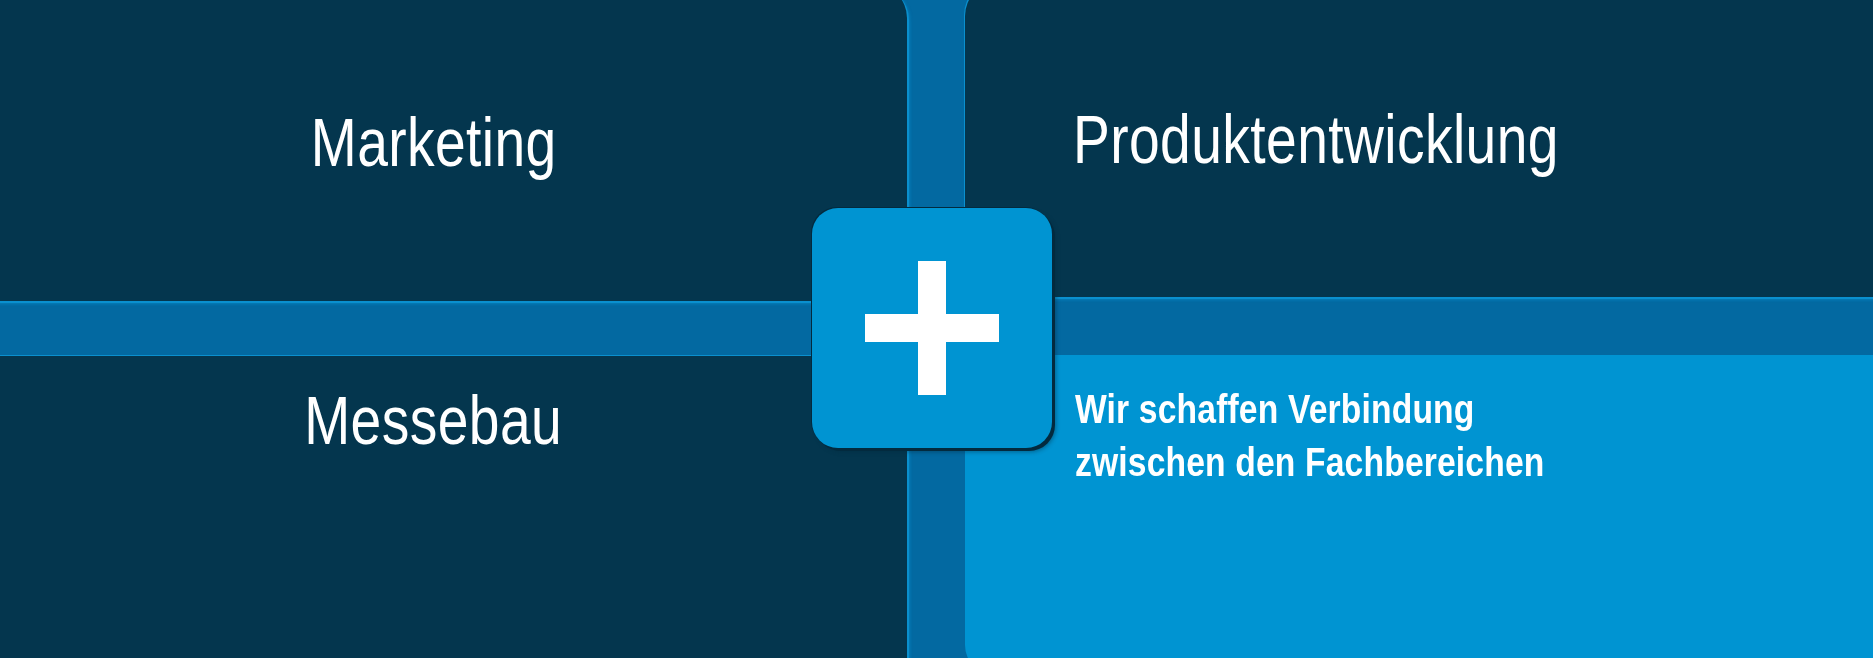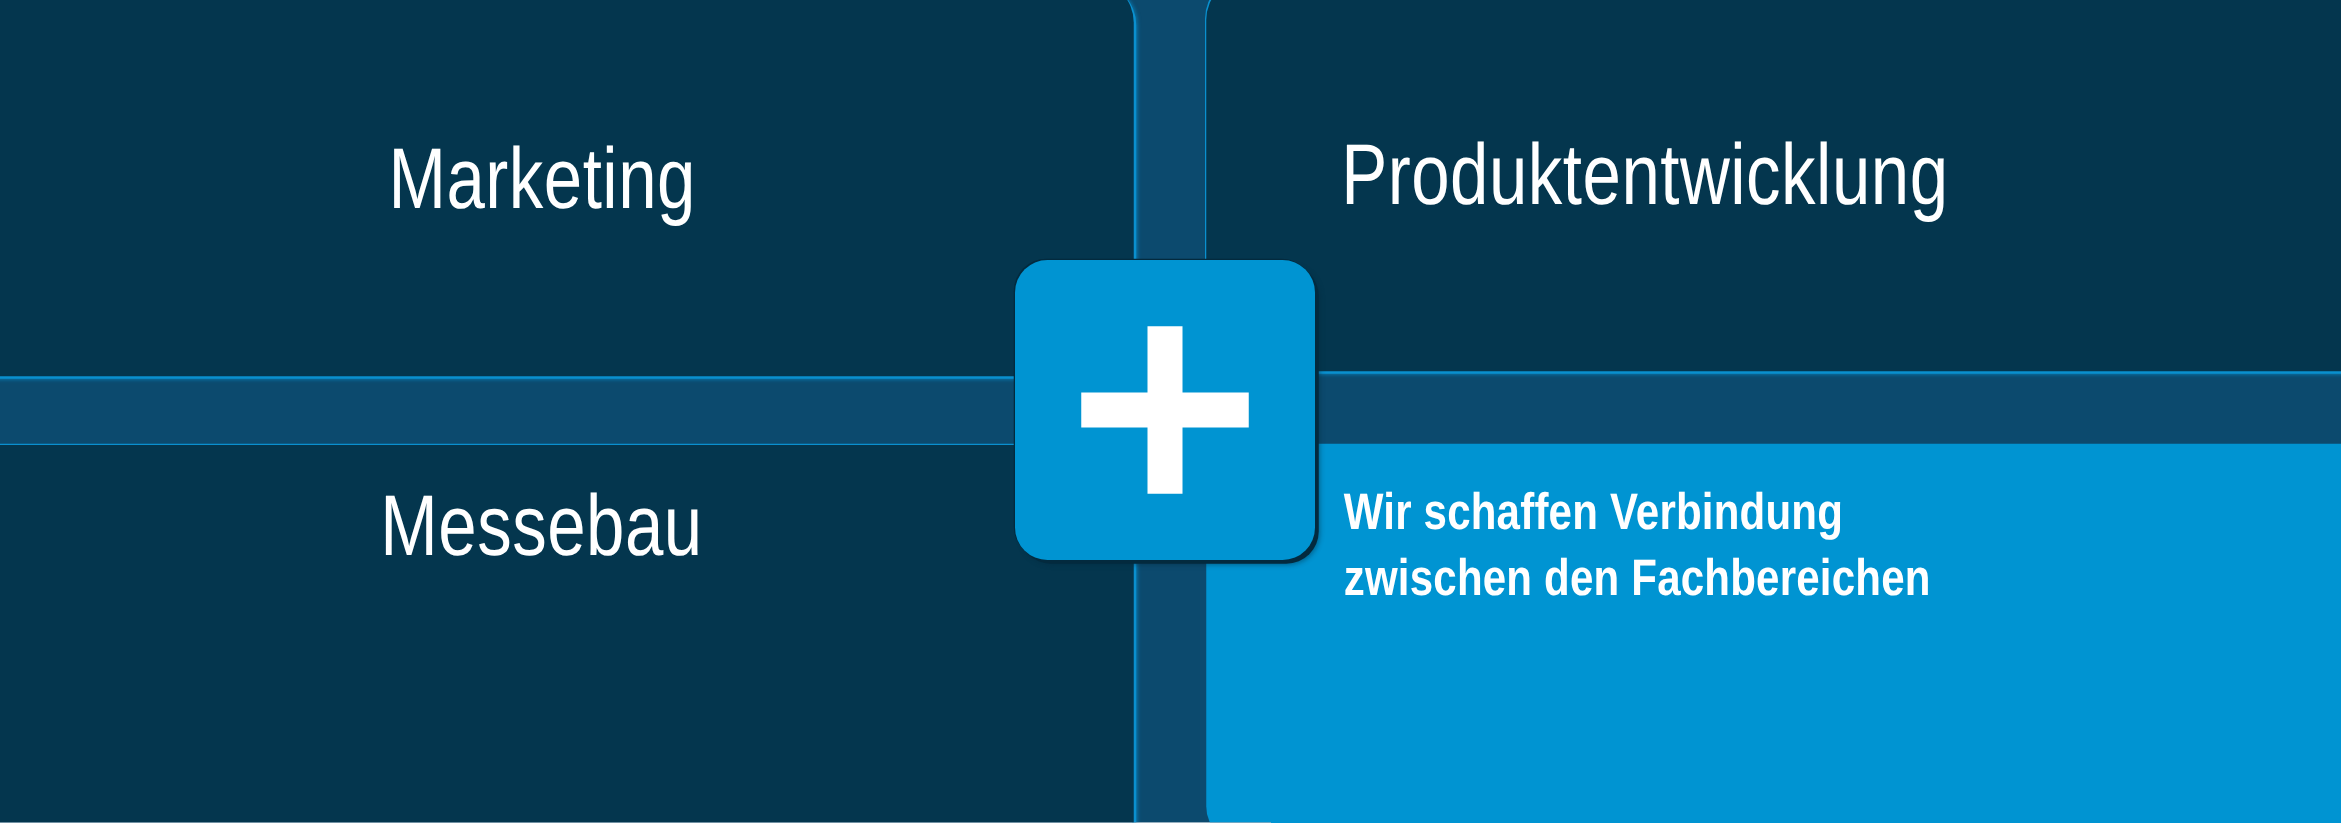--- a/index.html
+++ b/index.html
@@ -8,21 +8,21 @@
     background: #ffffff;
   }
   body {
     font-family: "Liberation Sans", "DejaVu Sans", sans-serif;
   }
 
   .stage {
     position: relative;
     width: 1873px;
     height: 658px;
-    background: #0c4a6e;
+    background: #0369a1;
     overflow: hidden;
   }
 
   
   .card {
     position: absolute;
     box-sizing: border-box;
     display: flex;
     align-items: center;
     border-radius: 34px;

